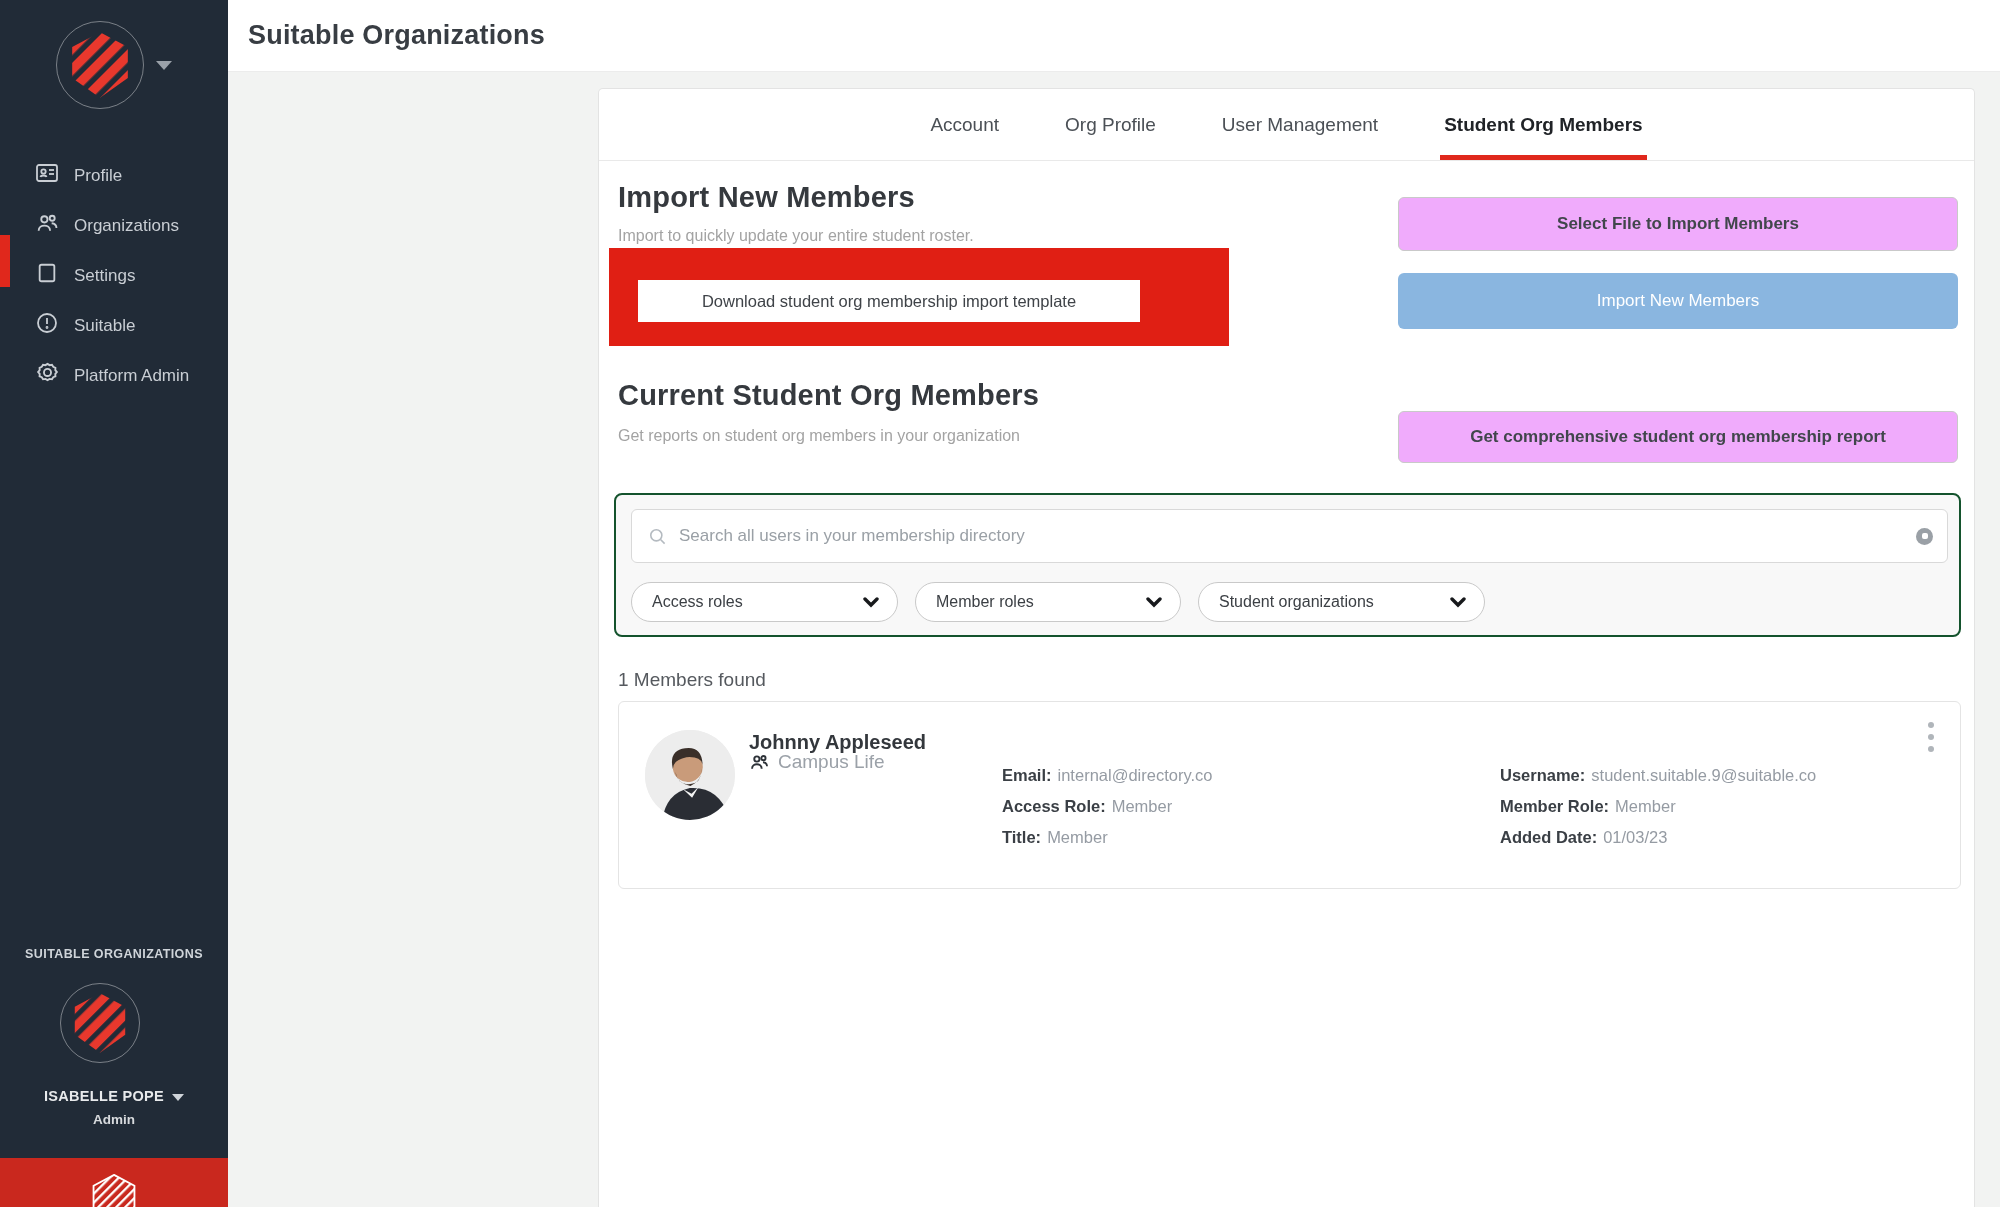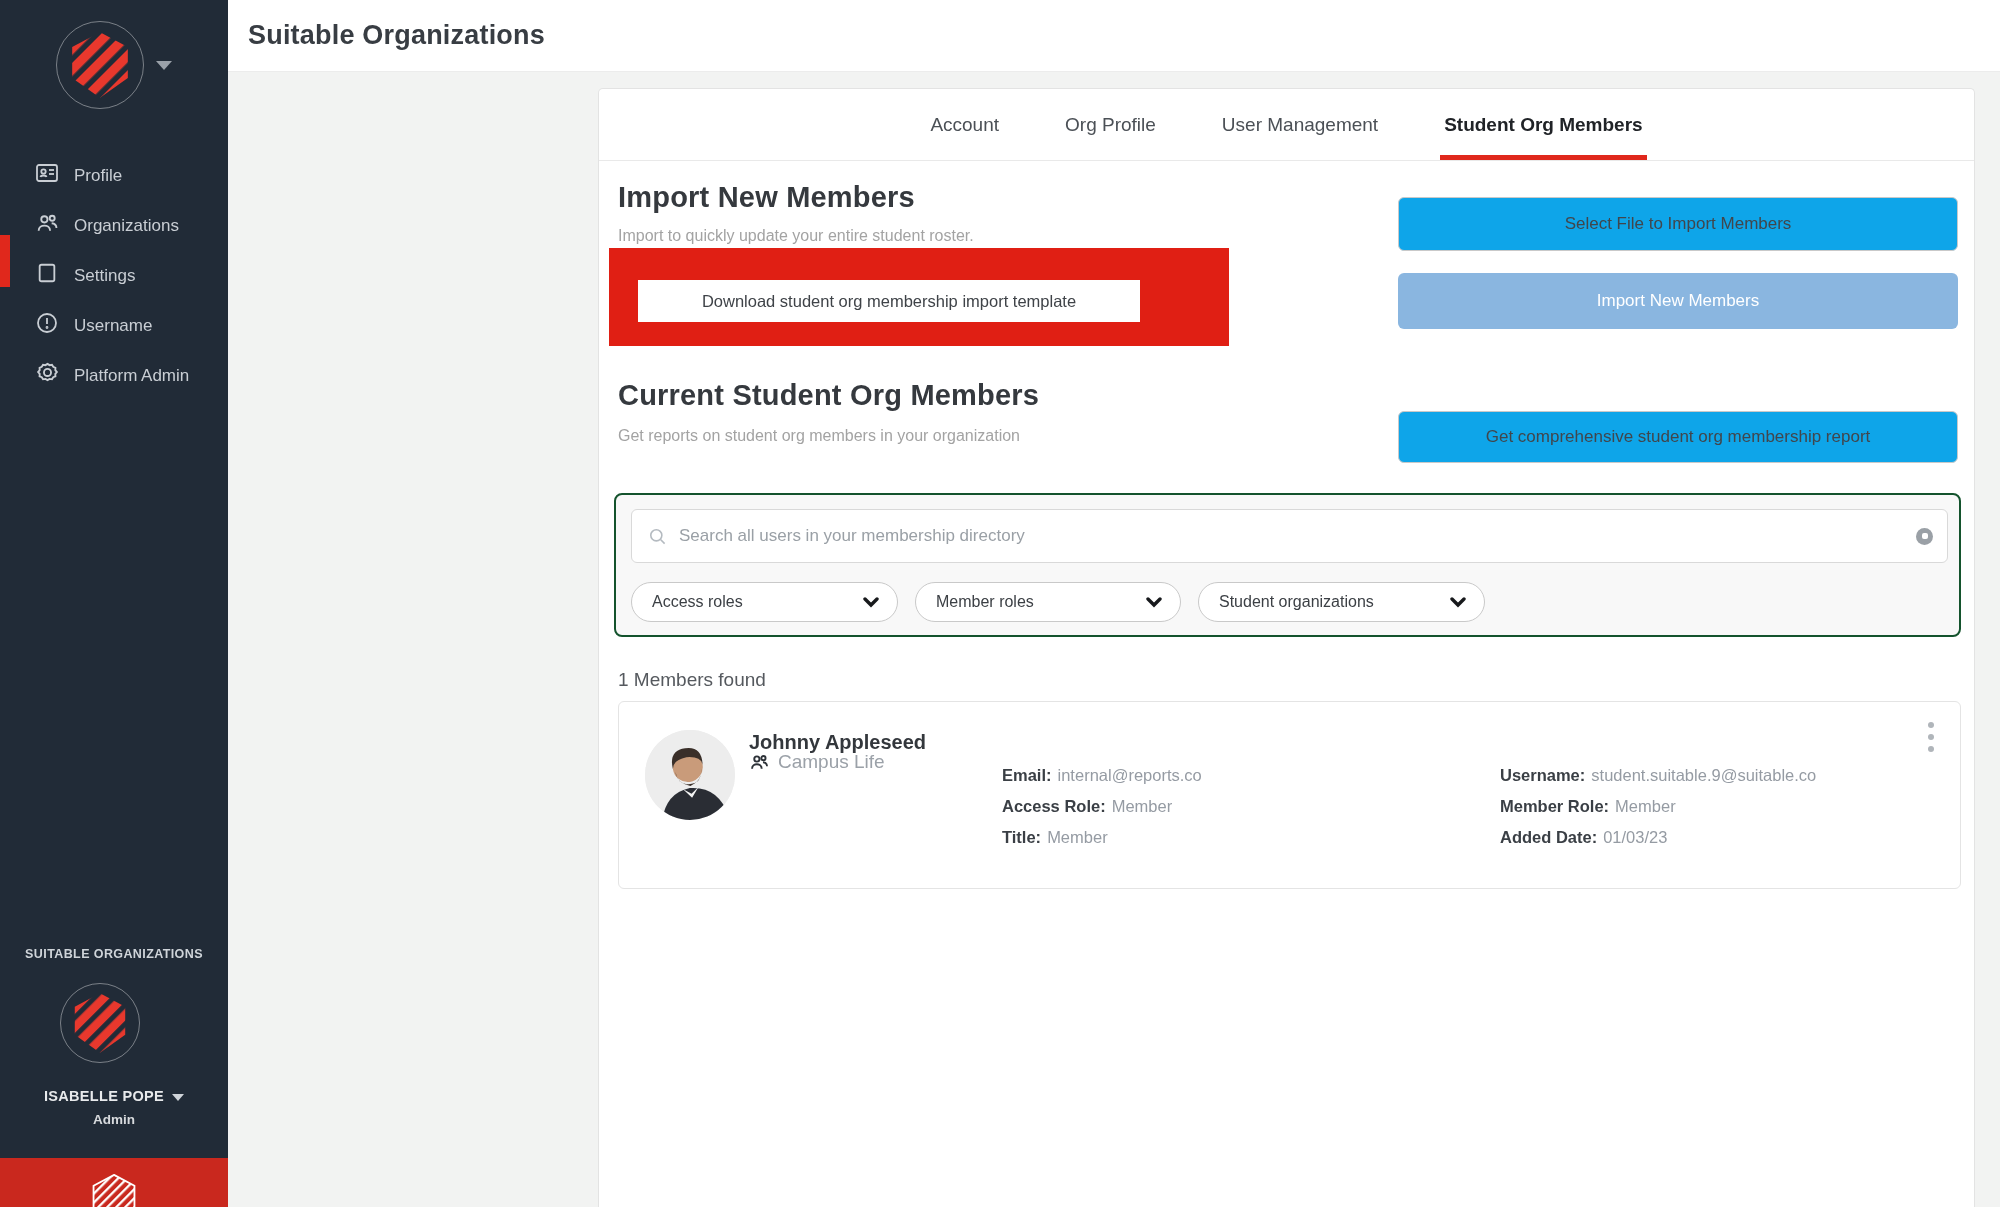--- a/index.html
+++ b/index.html
@@ -40,21 +40,21 @@
   .tabs { position:absolute; left:0; top:0; width:100%; height:72px; border-bottom:1px solid #e9e9e9; display:flex; justify-content:center; gap:58px; }
   .tab { display:flex; align-items:center; font-size:19px; color:#4b5056; cursor:pointer; padding:0 4px; border-bottom:5px solid transparent; border-top:5px solid transparent; }
   .tab.active { font-weight:bold; color:#202327; border-bottom:5px solid #e0281c; }
 
   .h-section { position:absolute; left:19px; font-size:29px; font-weight:600; color:#35393e; letter-spacing:.2px; }
   .sub-section { position:absolute; left:19px; font-size:16px; color:#a3a3a3; }
 
   .highlight-box { position:absolute; left:10px; top:159px; width:620px; height:98px; background:#e01f14; }
   .download-btn { position:absolute; left:29px; top:32px; width:502px; height:42px; background:#fff; border:none; font-family:"Liberation Sans",sans-serif; font-size:16.5px; color:#3f4348; cursor:pointer; }
 
-  .ghost-btn { position:absolute; left:799px; width:560px; background:#0ea5e9; border:1px solid #c9c9c9; border-radius:6px; font-family:"Liberation Sans",sans-serif; font-size:17px; color:#41464c; cursor:pointer; }
+  .ghost-btn { position:absolute; left:799px; width:560px; background:#f0abfc; border:1px solid #c9c9c9; border-radius:6px; font-family:"Liberation Sans",sans-serif; font-size:17px; color:#41464c; cursor:pointer;font-weight:bold; }
   .btn-select { top:108px; height:54px; }
   .btn-import { position:absolute; left:799px; top:184px; width:560px; height:56px; background:#8ab6e0; border:none; border-radius:6px; font-family:"Liberation Sans",sans-serif; font-size:17px; color:#fff; cursor:pointer; }
   .btn-report { top:322px; height:52px; }
 
   .search-panel { position:absolute; left:15px; top:404px; width:1347px; height:144px; background:#f8f8f8; border:2px solid #14532d; border-radius:8px; }
   .search-box { position:absolute; left:15px; top:14px; width:1317px; height:54px; background:#fff; border:1px solid #d9d9d9; border-radius:6px; display:flex; align-items:center; }
   .search-box input { flex:1; border:none; outline:none; font-family:"Liberation Sans",sans-serif; font-size:17px; color:#3c4147; background:transparent; }
   .search-box input::placeholder { color:#9aa0a6; }
   .search-ic { margin:0 12px 0 16px; display:flex; }
   .search-opt { margin-right:14px; width:17px; height:17px; border-radius:50%; background:#9aa0a6; display:flex; align-items:center; justify-content:center; cursor:pointer; }
@@ -140,21 +140,21 @@
         <span>Settings</span>
       </div>
       <div class="nav-item">
         <span class="ic">
           <svg width="24" height="24" viewBox="0 0 24 24" fill="none" stroke-width="1.8">
             <circle cx="12" cy="12" r="9"></circle>
               <line x1="12" y1="7" x2="12" y2="13"></line>
               <circle cx="12" cy="16.5" r="0.5" fill="#c9ced4"></circle>
           </svg>
         </span>
-        <span>Username</span>
+        <span>Suitable</span>
       </div>
       <div class="nav-item">
         <span class="ic">
           <svg width="25" height="25" viewBox="0 0 24 24" fill="none" stroke-width="1.8">
             <path d="M12 2.8l2 1.2 2.3-.4 1.2 2 2.1.9-.1 2.3 1.5 1.8-1.5 1.8.1 2.3-2.1.9-1.2 2-2.3-.4-2 1.2-2-1.2-2.3.4-1.2-2-2.1-.9.1-2.3L3 10.6l1.5-1.8-.1-2.3 2.1-.9 1.2-2 2.3.4z"></path>
             <circle cx="12" cy="11" r="3.4"></circle>
           </svg>
         </span>
         <span>Platform Admin</span>
       </div>
@@ -257,21 +257,21 @@
         <svg width="21" height="21" viewBox="0 0 24 24" fill="none" stroke="#2d3238" stroke-width="2.2">
           <circle cx="9" cy="8" r="3"></circle>
             <path d="M3.5 19c0-3.5 3-5 5.5-5s5.5 1.5 5.5 5"></path>
           <circle cx="16.5" cy="7" r="2.4"></circle>
             <path d="M16 11.8c2.4.2 4.6 1.7 4.6 4.6"></path>
         </svg>
         <span>Campus Life</span>
       </div>
 
       <div class="detail-col col-left">
-        <div class="row"><b>Email:</b><span class="val">internal@reports.co</span></div>
+        <div class="row"><b>Email:</b><span class="val">internal@directory.co</span></div>
         <div class="row"><b>Access Role:</b><span class="val">Member</span></div>
         <div class="row"><b>Title:</b><span class="val">Member</span></div>
       </div>
       <div class="detail-col col-right">
         <div class="row"><b>Username:</b><span class="val">student.suitable.9@suitable.co</span></div>
         <div class="row"><b>Member Role:</b><span class="val">Member</span></div>
         <div class="row"><b>Added Date:</b><span class="val">01/03/23</span></div>
       </div>
 
       <div class="kebab">

